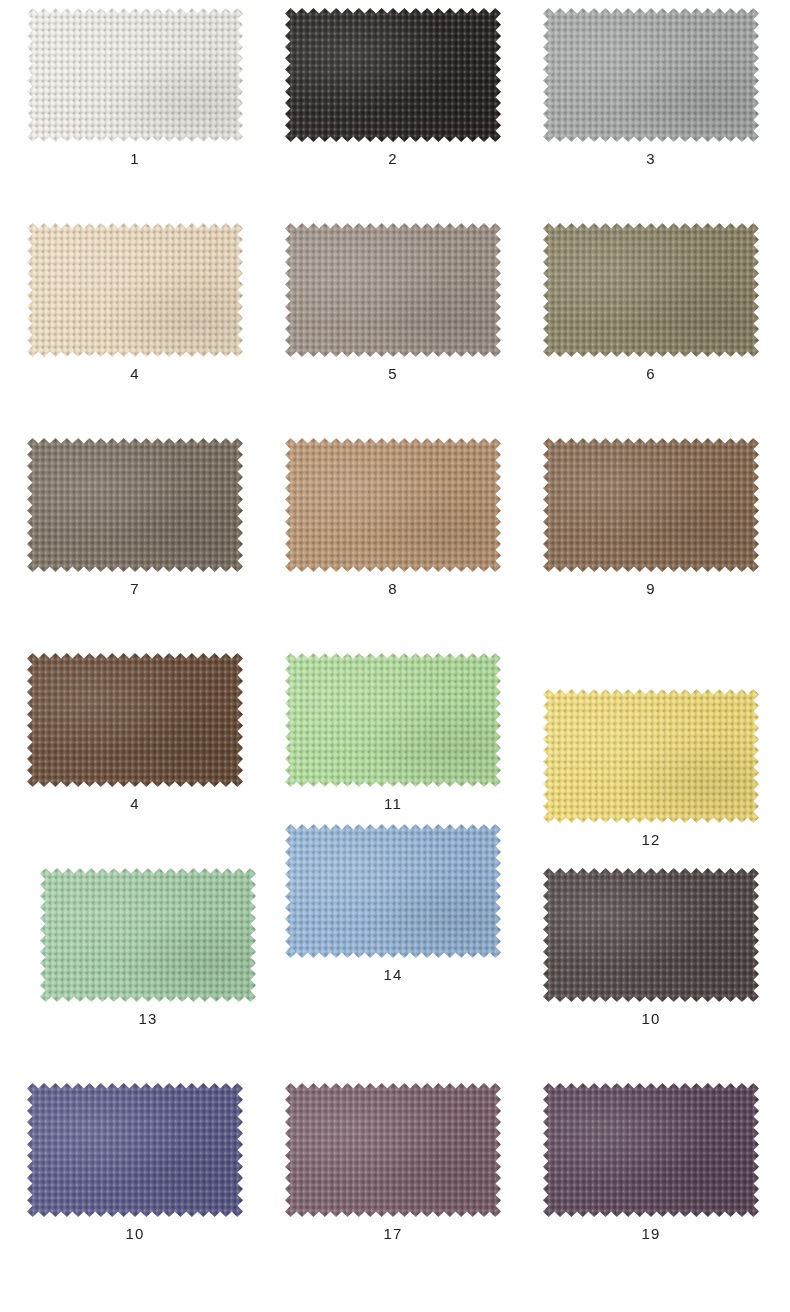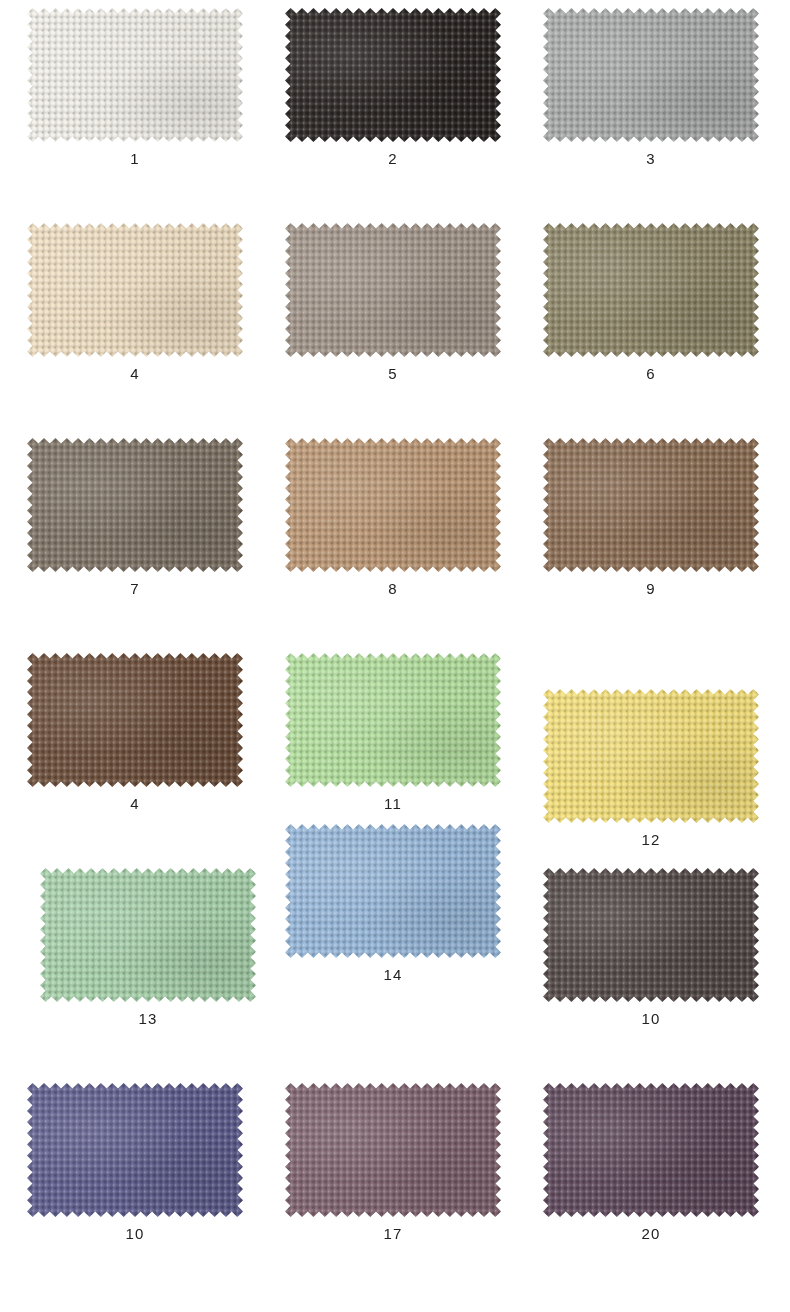--- a/index.html
+++ b/index.html
@@ -261,15 +261,15 @@
       </div>
       <div class="swatch-label">17</div>
     </div>
     <div class="swatch-cell" style="left: 541px; top: 1083px;">
       <div class="swatch-figure">
         <div class="swatch-fabric" style="background-color: rgb(90, 67, 87); clip-path: polygon(0% 4.104%, 2.632% 0%, 5.263% 4.104%, 7.895% 0%, 10.526% 4.104%, 13.158% 0%, 15.789% 4.104%, 18.421% 0%, 21.053% 4.104%, 23.684% 0%, 26.316% 4.104%, 28.947% 0%, 31.579% 4.104%, 34.211% 0%, 36.842% 4.104%, 39.474% 0%, 42.105% 4.104%, 44.737% 0%, 47.368% 4.104%, 50% 0%, 52.632% 4.104%, 55.263% 0%, 57.895% 4.104%, 60.526% 0%, 63.158% 4.104%, 65.789% 0%, 68.421% 4.104%, 71.053% 0%, 73.684% 4.104%, 76.316% 0%, 78.947% 4.104%, 81.579% 0%, 84.211% 4.104%, 86.842% 0%, 89.474% 4.104%, 92.105% 0%, 94.737% 4.104%, 97.368% 0%, 100% 4.104%, 97.454% 0%, 100% 4.167%, 97.454% 8.333%, 100% 12.5%, 97.454% 16.667%, 100% 20.833%, 97.454% 25%, 100% 29.167%, 97.454% 33.333%, 100% 37.5%, 97.454% 41.667%, 100% 45.833%, 97.454% 50%, 100% 54.167%, 97.454% 58.333%, 100% 62.5%, 97.454% 66.667%, 100% 70.833%, 97.454% 75%, 100% 79.167%, 97.454% 83.333%, 100% 87.5%, 97.454% 91.667%, 100% 95.833%, 97.454% 100%, 100% 95.896%, 97.368% 100%, 94.737% 95.896%, 92.105% 100%, 89.474% 95.896%, 86.842% 100%, 84.211% 95.896%, 81.579% 100%, 78.947% 95.896%, 76.316% 100%, 73.684% 95.896%, 71.053% 100%, 68.421% 95.896%, 65.789% 100%, 63.158% 95.896%, 60.526% 100%, 57.895% 95.896%, 55.263% 100%, 52.632% 95.896%, 50% 100%, 47.368% 95.896%, 44.737% 100%, 42.105% 95.896%, 39.474% 100%, 36.842% 95.896%, 34.211% 100%, 31.579% 95.896%, 28.947% 100%, 26.316% 95.896%, 23.684% 100%, 21.053% 95.896%, 18.421% 100%, 15.789% 95.896%, 13.158% 100%, 10.526% 95.896%, 7.895% 100%, 5.263% 95.896%, 2.632% 100%, 0% 95.896%, 2.546% 100%, 0% 95.833%, 2.546% 91.667%, 0% 87.5%, 2.546% 83.333%, 0% 79.167%, 2.546% 75%, 0% 70.833%, 2.546% 66.667%, 0% 62.5%, 2.546% 58.333%, 0% 54.167%, 2.546% 50%, 0% 45.833%, 2.546% 41.667%, 0% 37.5%, 2.546% 33.333%, 0% 29.167%, 2.546% 25%, 0% 20.833%, 2.546% 16.667%, 0% 12.5%, 2.546% 8.333%, 0% 4.167%, 2.546% 0%);">
           <div class="swatch-texture"></div>
           <div class="swatch-shading"></div>
         </div>
       </div>
-      <div class="swatch-label">20</div>
+      <div class="swatch-label">19</div>
     </div>
   </div>
 
 </body></html>

